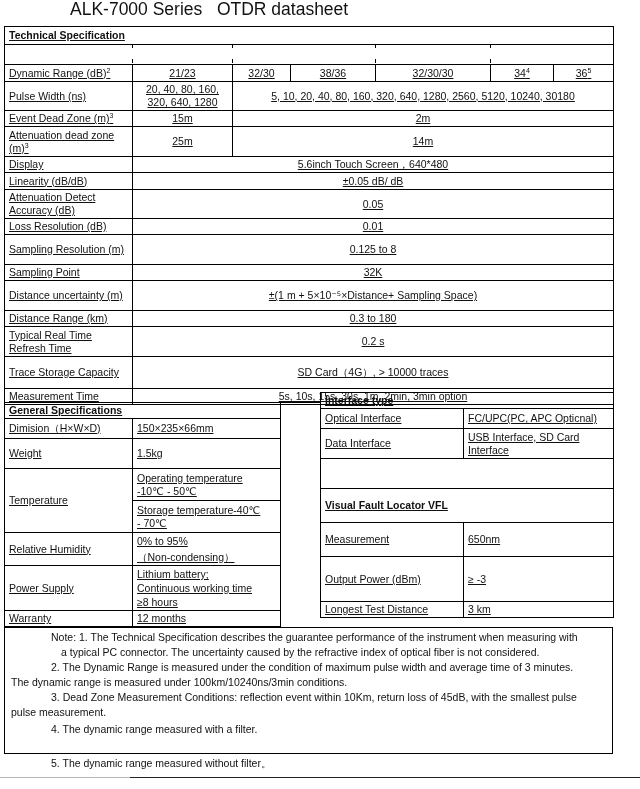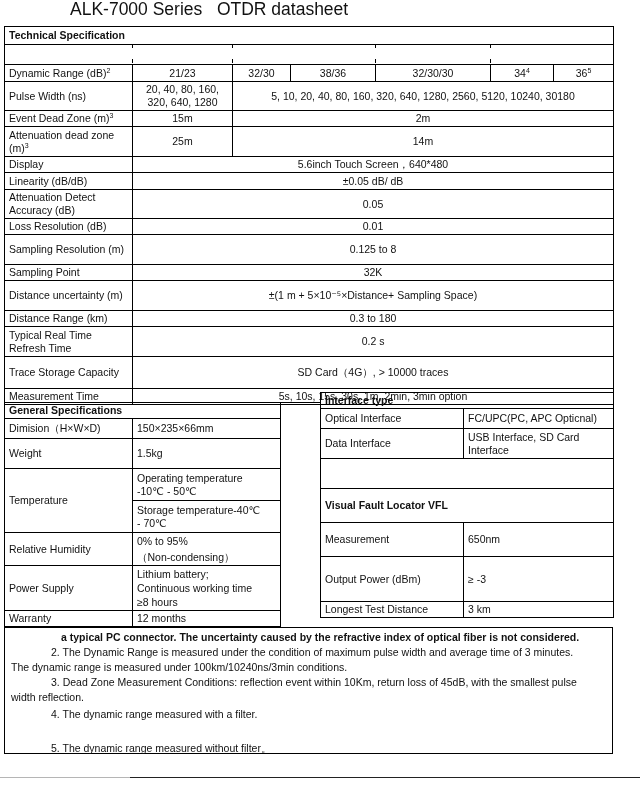--- a/index.html
+++ b/index.html
@@ -6,21 +6,21 @@
   body {
     width: 640px; height: 789px; position: relative; overflow: hidden;
     font-family: "Liberation Sans", "DejaVu Sans", sans-serif;
     color: #111; font-size: 11px;
   }
   .title {
     position: absolute; left: 70px; top: -1px;
     font-size: 17.5px; color: #111; letter-spacing: 0px; white-space: pre;
   }
   .t { position: absolute; box-sizing: border-box; }
-  table { border-collapse: collapse; table-layout: fixed; }
+  table { border-collapse: collapse; table-layout: fixed; text-decoration: underline; }
   td {
     border: 1px solid #000; padding: 0 4px; font-size: 10.5px; line-height: 13px;
     vertical-align: middle; color: #111;
   }
   td.c { text-align: center; }
   td.b { font-weight: bold; }
   sup { font-size: 7px; line-height: 0; vertical-align: 4px; }
   #tech { left: 4px; top: 26px; width: 609px; }
   #tech td.hdr { height: 17px; }
   #tech td.blank { height: 19px; border-top: 1px solid #000; }
@@ -29,21 +29,21 @@
   #iface { left: 320px; top: 392px; width: 293px; }
   .gapcol { position: absolute; left: 279px; top: 402px; width: 41px; height: 226px;
     border-top: 1px solid #000; border-bottom: 1px solid #000; box-sizing: border-box; }
   .notes {
     position: absolute; left: 4px; top: 627px; width: 609px; height: 127px;
     border: 1px solid #000; box-sizing: border-box; padding: 2px 6px 0 6px;
     font-size: 10.5px; line-height: 15px; color: #111;
   }
   .notes p { margin: 0; }
   .ind1 { text-indent: 40px; padding-left: 0; }
-  .ind1b { padding-left: 50px; font-weight: bold; }
+  .ind1b { padding-left: 50px; }
   .ind2 { text-indent: 40px; }
   .ind4 { padding-left: 40px; }
   .bottomline-a { position: absolute; left: 0; top: 777px; width: 130px; height: 1px; background: #b5b5b5; }
   .bottomline-b { position: absolute; left: 130px; top: 777px; width: 510px; height: 1px; background: #222; }
 </style>
 </head>
 <body>
 
 <div class="title">ALK-7000 Series   OTDR datasheet</div>
 
@@ -236,23 +236,24 @@
     <td>≥ -3</td>
   </tr>
   <tr style="height:16px">
     <td>Longest Test Distance</td>
     <td>3 km</td>
   </tr>
 </tbody>
   </table>
 
 <div class="notes">
+  <p class="ind1">Note: 1. The Technical Specification describes the guarantee performance of the instrument when measuring with</p>
   <p class="ind1b">a typical PC connector. The uncertainty caused by the refractive index of optical fiber is not considered.</p>
   <p class="ind2">2. The Dynamic Range is measured under the condition of maximum pulse width and average time of 3 minutes.</p>
   <p>The dynamic range is measured under 100km/10240ns/3min conditions.</p>
   <p class="ind2">3. Dead Zone Measurement Conditions: reflection event within 10Km, return loss of 45dB, with the smallest pulse</p>
-  <p>width reflection.</p>
+  <p>pulse measurement.</p>
   <p class="ind4" style="margin-top:2px">4. The dynamic range measured with a filter.</p>
   <p class="ind4" style="margin-top:19px">5. The dynamic range measured without filter。</p>
 </div>
 
 <div class="bottomline-a"></div>
 <div class="bottomline-b"></div>
 
 </body></html>

